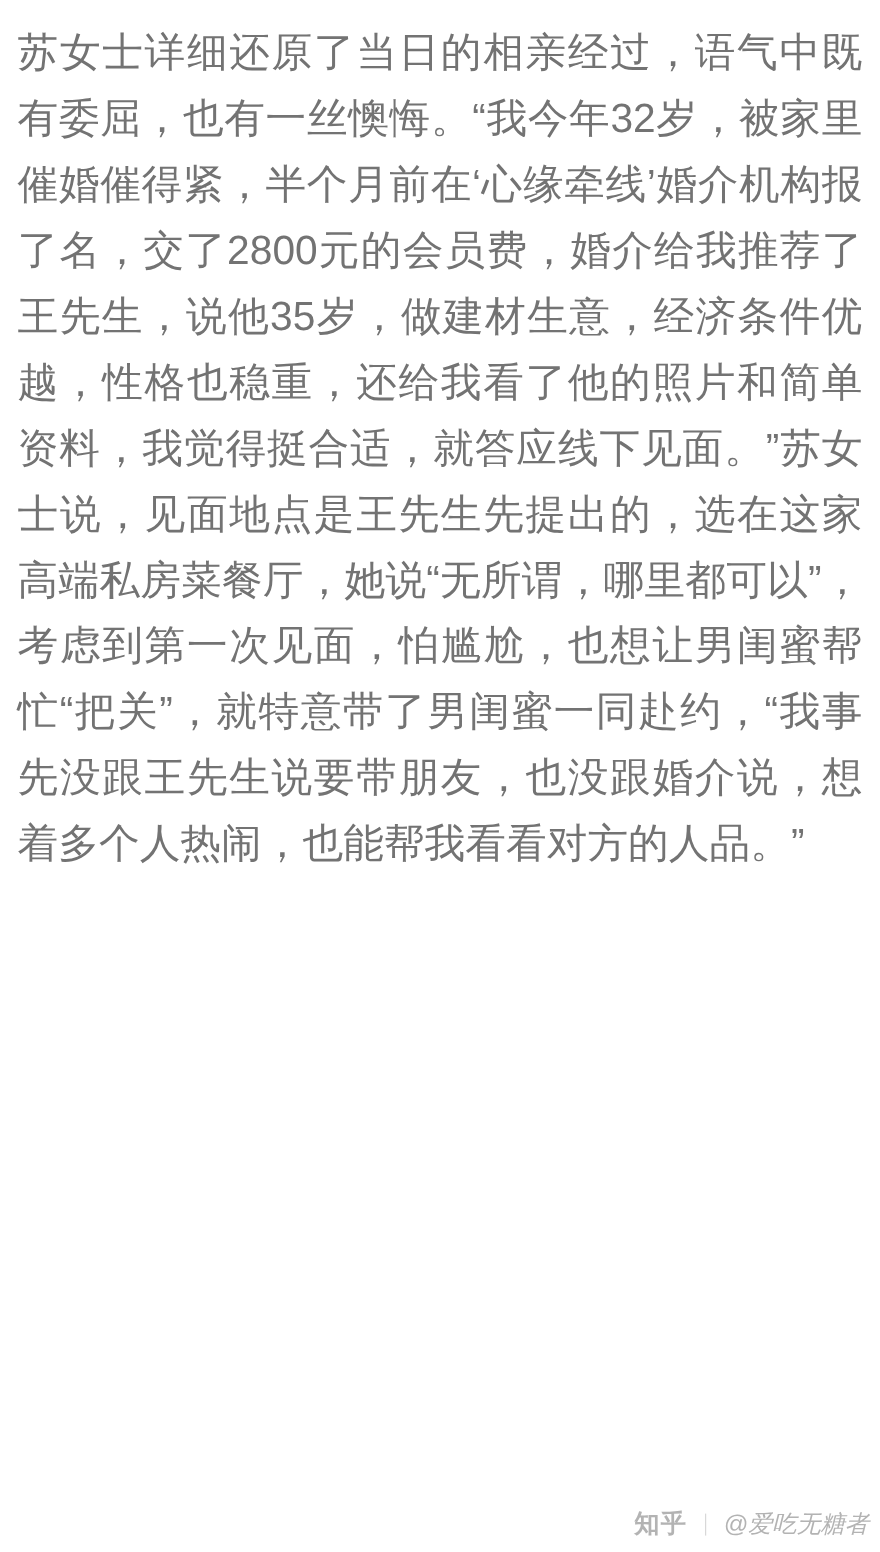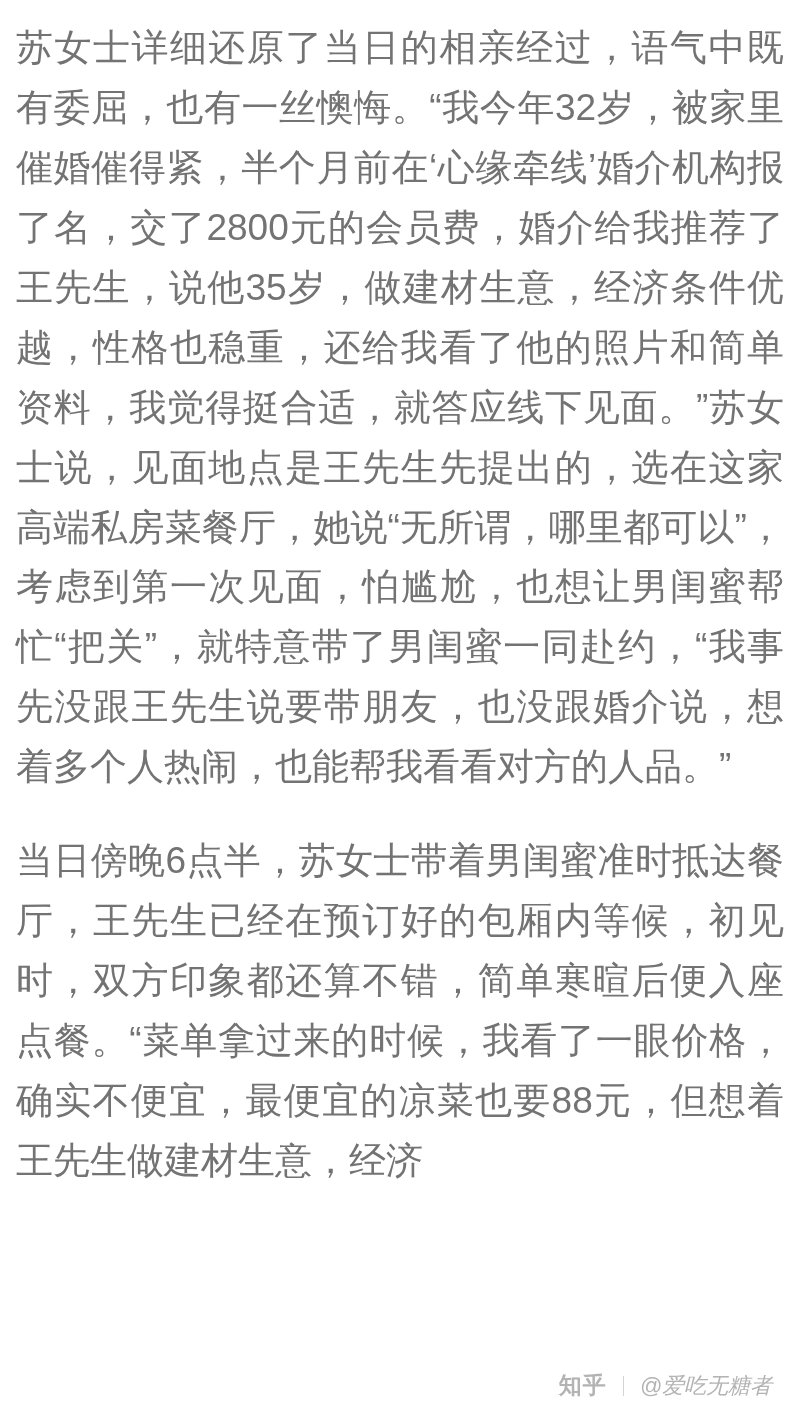--- a/index.html
+++ b/index.html
@@ -26,21 +26,21 @@
     text-justify: inter-ideograph;
     letter-spacing: 0px;
     margin: 0 0 34px 0;
     font-weight: 400;
   }
   .para:last-child {
     margin-bottom: 0;
   }
   #watermark {
     position: absolute;
-    right: 28px;
+    right: 10px;
     bottom: 14px;
     display: flex;
     align-items: center;
     gap: 16px;
     color: #b3b3b3;
     font-size: 22px;
     line-height: 1;
     white-space: nowrap;
     margin-left: 32px;
   }
@@ -60,20 +60,19 @@
     font-size: 22px;
     color: #b3b3b3;
     font-style: italic;
   }
 </style>
 </head>
 <body>
 
 <div id="article">
   <p class="para">苏女士详细还原了当日的相亲经过，语气中既有委屈，也有一丝懊悔。“我今年32岁，被家里催婚催得紧，半个月前在‘心缘牵线’婚介机构报了名，交了2800元的会员费，婚介给我推荐了王先生，说他35岁，做建材生意，经济条件优越，性格也稳重，还给我看了他的照片和简单资料，我觉得挺合适，就答应线下见面。”苏女士说，见面地点是王先生先提出的，选在这家高端私房菜餐厅，她说“无所谓，哪里都可以”，考虑到第一次见面，怕尴尬，也想让男闺蜜帮忙“把关”，就特意带了男闺蜜一同赴约，“我事先没跟王先生说要带朋友，也没跟婚介说，想着多个人热闹，也能帮我看看对方的人品。”</p>
-  <p class="para">当日傍晚6点半，苏女士带着男闺蜜准时抵达餐厅，王先生已经在预订好的包厢内等候，初见时，双方印象都还算不错，简单寒暄后便入座点餐。“菜单拿过来的时候，我看了一眼价格，确实不便宜，最便宜的凉菜也要88元，但想着王先生做建材生意，经济</p>
 </div>
 
 <div id="watermark">
   <span class="zh-logo">知乎</span>
   <span class="sep"></span>
   <span class="handle">@爱吃无糖者</span>
 </div>
 
 </body></html>

